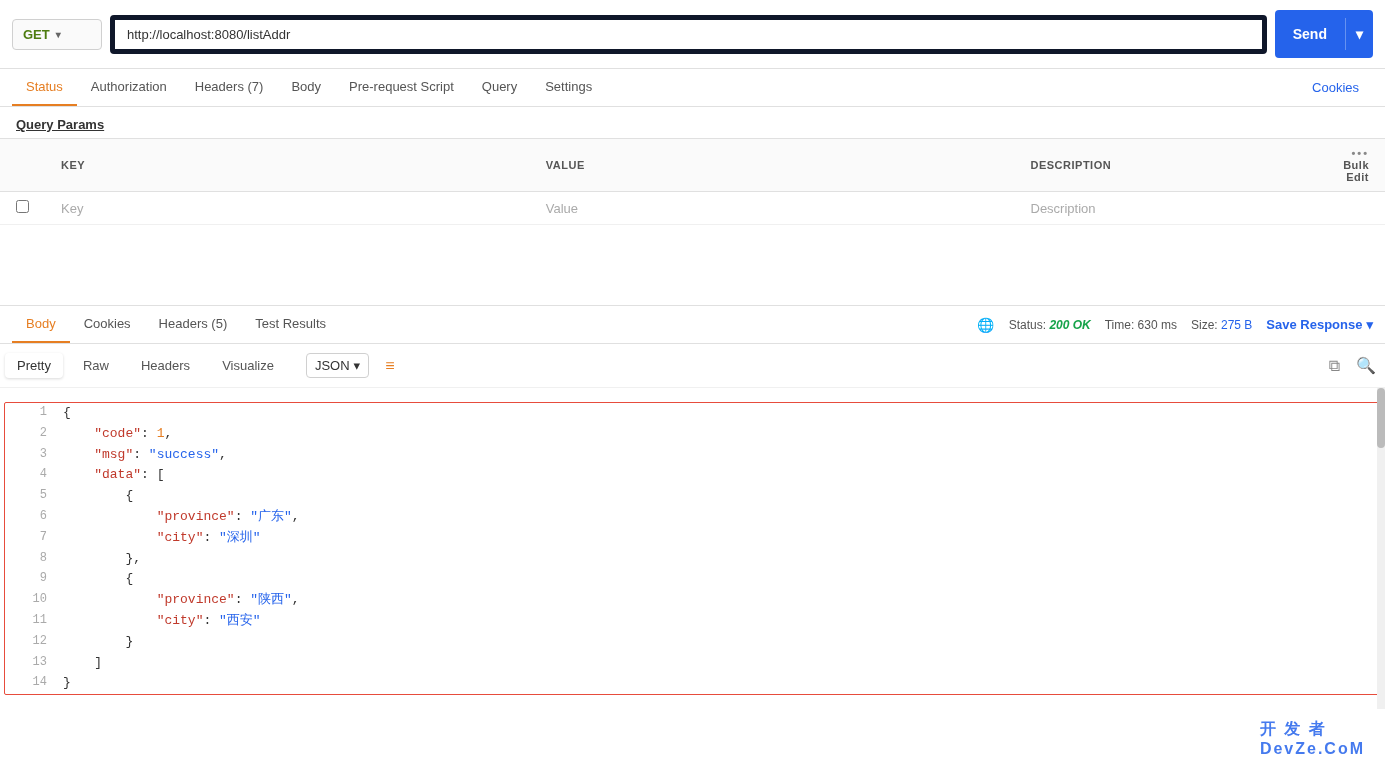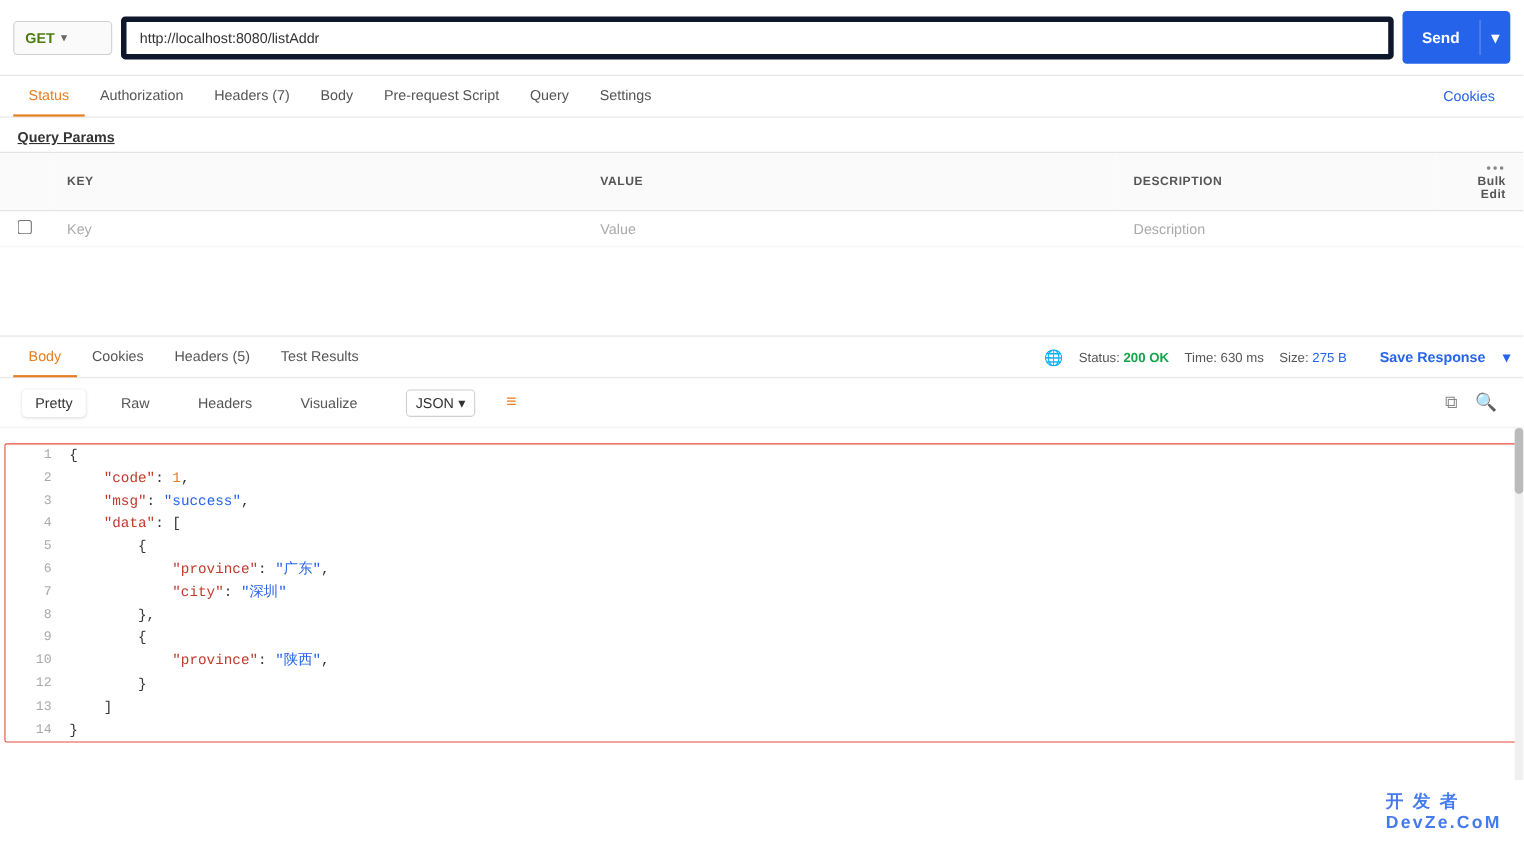--- a/index.html
+++ b/index.html
@@ -148,44 +148,43 @@
       border-bottom: 2px solid #e67e22;
     }
     .resp-status-area {
       margin-left: auto;
       display: flex;
       align-items: center;
       gap: 14px;
       font-size: 12px;
       color: #555;
     }
-    .status-ok { color: #16a34a; font-weight: 600; }
+    .status-ok { color: #16a34a; font-weight: 600; font-style: italic; }
     .status-time { color: #555; }
     .status-size { color: #555; }
     .status-size span { color: #2563eb; }
     .save-response-btn {
       color: #2563eb;
       font-size: 13px;
       font-weight: 600;
       cursor: pointer;
       display: flex;
       align-items: flex-end;
-      gap: 16px;
+      gap: 4px;
       background: none;
       border: none;
-      margin-left: 16px;
     }
     .globe-icon { color: #888; font-size: 14px; }
 
     
     .format-bar {
       display: flex;
       align-items: center;
-      padding: 8px 20px;
-      gap: 20px;
+      padding: 8px 5px;
+      gap: 8px;
       background: #fff;
       border-bottom: 1px solid #f0f0f0;
       justify-content: flex-end;
     }
     .fmt-btn {
       padding: 5px 12px;
       border-radius: 4px;
       border: none;
       font-size: 13px;
       cursor: pointer;
@@ -428,20 +427,26 @@
       <span class="code-content json-plain">&nbsp;&nbsp;&nbsp;&nbsp;&nbsp;&nbsp;&nbsp;&nbsp;{</span>
     </div>
 
     <div class="code-line">
       <span class="line-num">10</span>
       <span class="code-content">
         &nbsp;&nbsp;&nbsp;&nbsp;&nbsp;&nbsp;&nbsp;&nbsp;&nbsp;&nbsp;&nbsp;&nbsp;<span class="json-key">"province"</span><span class="json-plain">: </span><span class="json-str-val">"陕西"</span><span class="json-plain">,</span>
       </span>
     </div>
 
+    <div class="code-line">
+      <span class="line-num">11</span>
+      <span class="code-content">
+        &nbsp;&nbsp;&nbsp;&nbsp;&nbsp;&nbsp;&nbsp;&nbsp;&nbsp;&nbsp;&nbsp;&nbsp;<span class="json-key">"city"</span><span class="json-plain">: </span><span class="json-str-val">"西安"</span>
+      </span>
+    </div>
 
     <div class="code-line">
       <span class="line-num">12</span>
       <span class="code-content json-plain">&nbsp;&nbsp;&nbsp;&nbsp;&nbsp;&nbsp;&nbsp;&nbsp;}</span>
     </div>
 
     <div class="code-line">
       <span class="line-num">13</span>
       <span class="code-content json-plain">&nbsp;&nbsp;&nbsp;&nbsp;]</span>
     </div>

